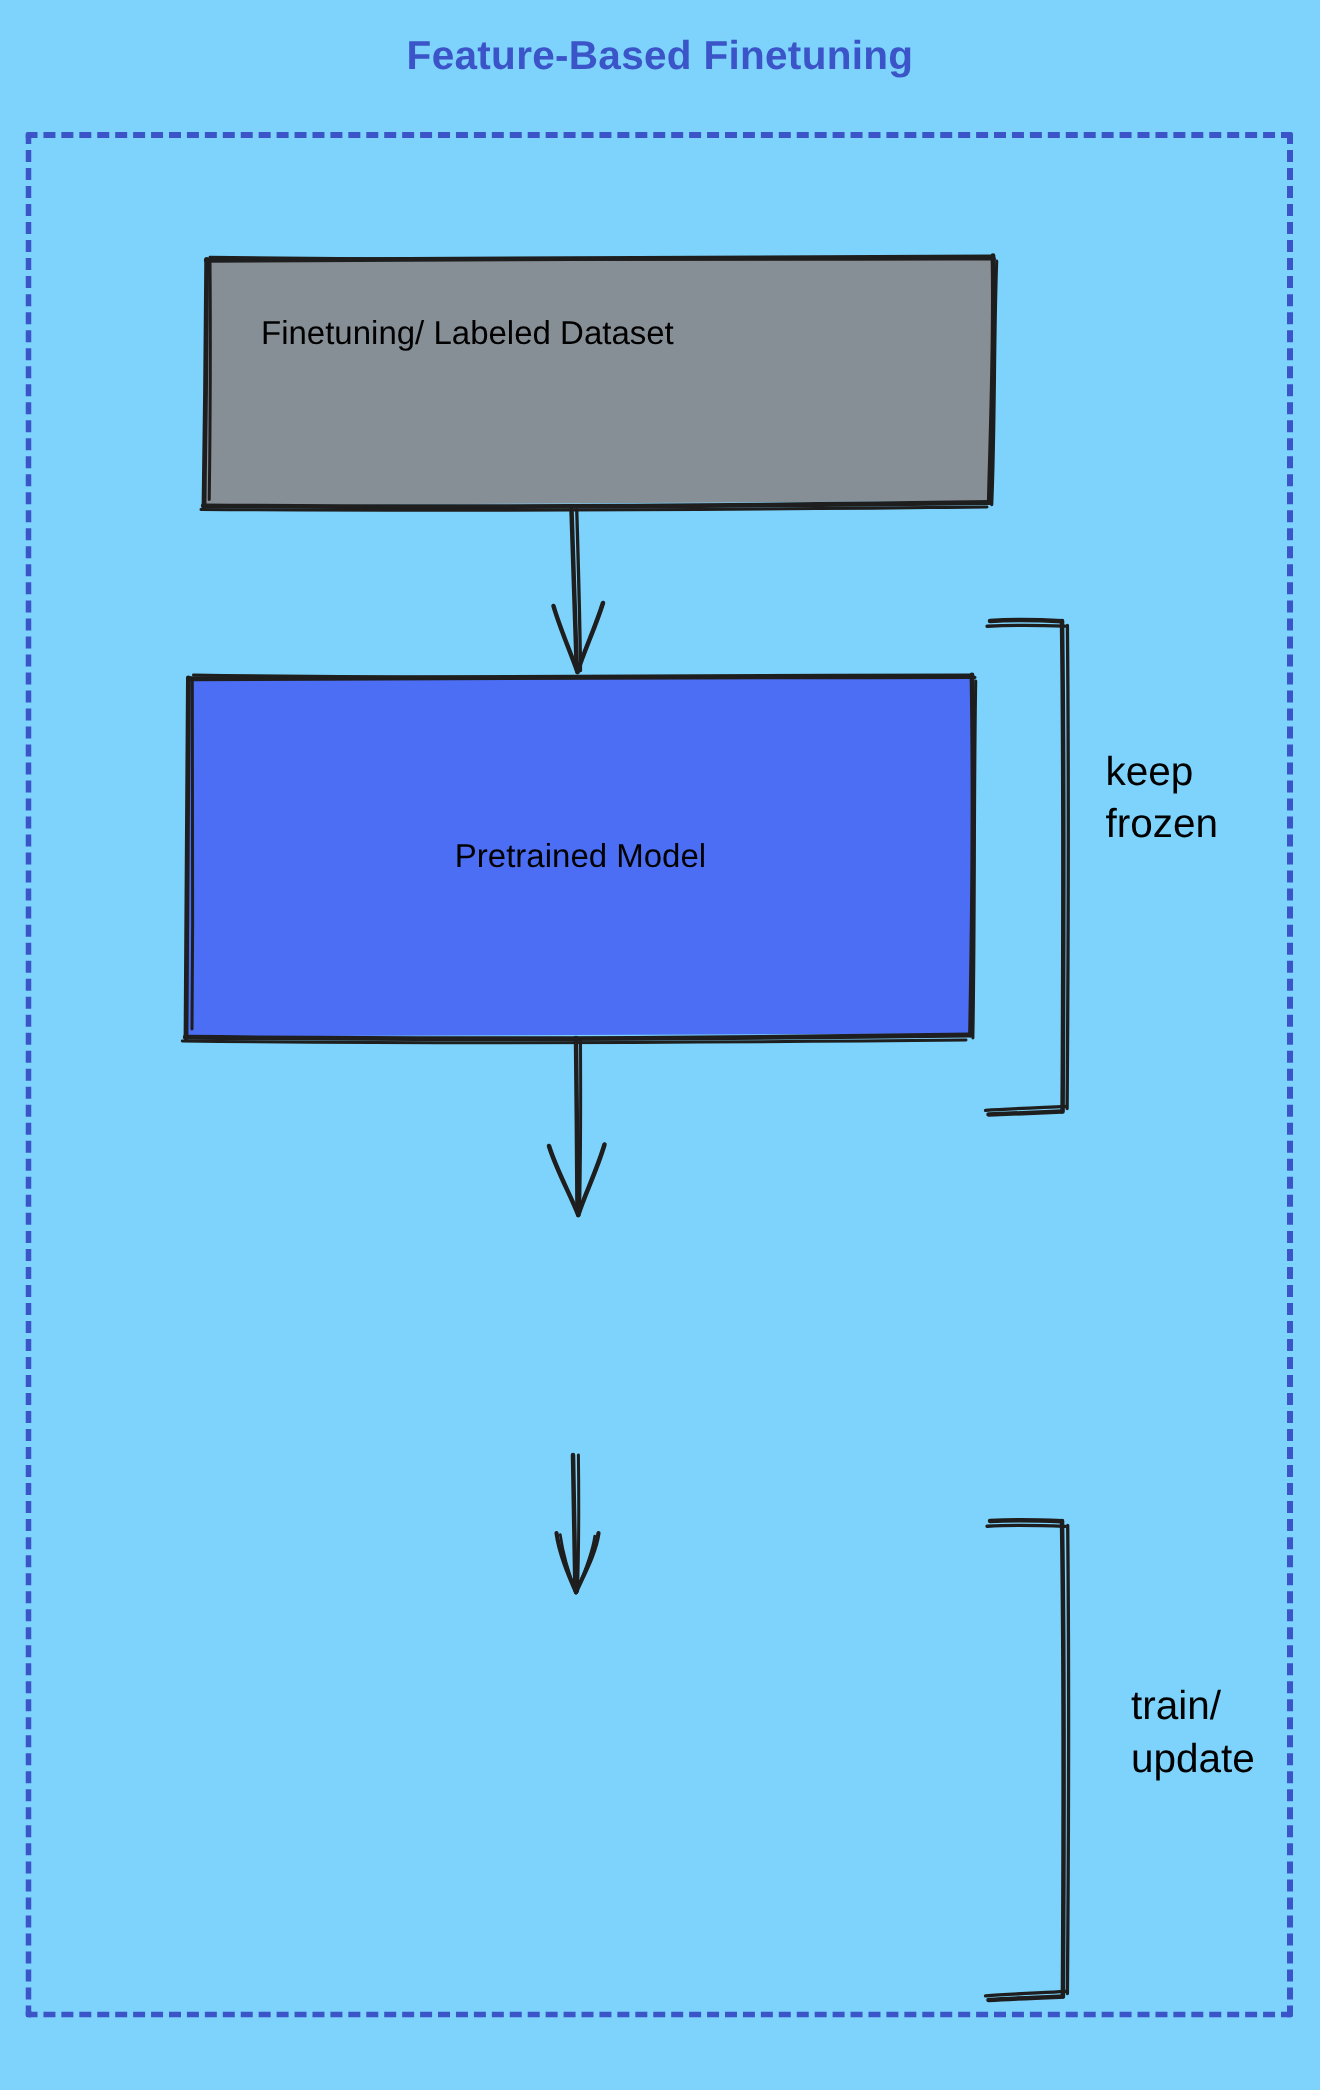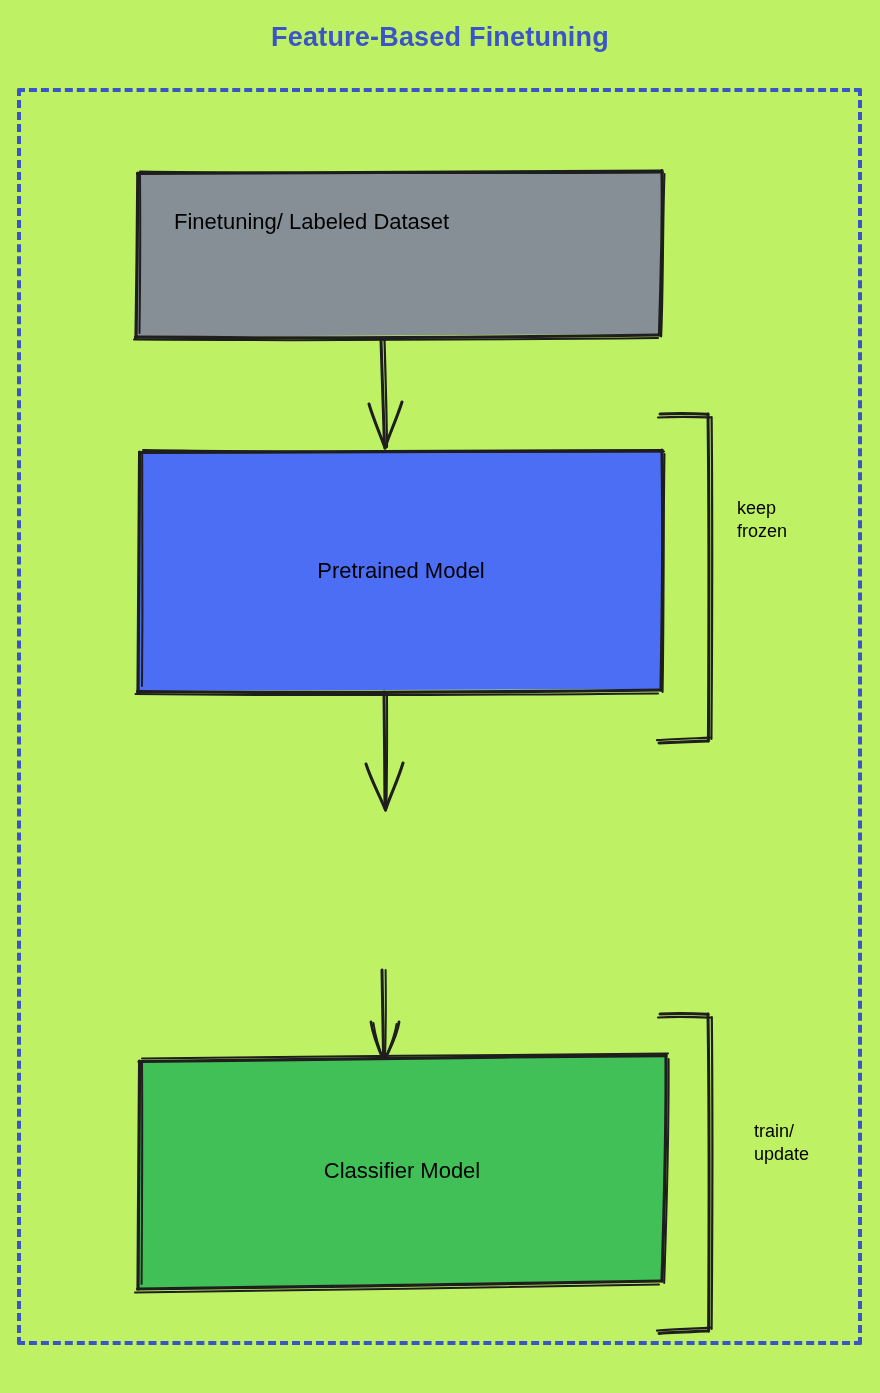--- a/index.html
+++ b/index.html
@@ -7,21 +7,21 @@
     padding: 0;
     background: #ffffff;
   }
   body {
     font-family: "Liberation Sans", sans-serif;
   }
   #canvas {
     position: relative;
     width: 880px;
     height: 1393px;
-    background: #bef264;
+    background: #7dd3fc;
     overflow: hidden;
   }
   #title {
     position: absolute;
     left: 0;
     top: 22px;
     width: 880px;
     text-align: center;
     font-size: 27px;
     font-weight: 700;
@@ -69,21 +69,21 @@
   .arrow {
     position: absolute;
     overflow: visible;
   }
   .bracket {
     position: absolute;
     overflow: visible;
   }
   .side-label {
     position: absolute;
-    font-size: 18px;
+    font-size: 27px;
     line-height: 1.28;
     color: #000000;
     font-family: "Liberation Sans", sans-serif;
     white-space: pre-line;
   }
 </style>
 </head>
 <body>
 
 <div id="canvas">
@@ -107,21 +107,21 @@
     <div class="node-label label-left label-top">Finetuning/ Labeled Dataset</div>
   </div>
 
   <svg class="arrow" style="left:355px; top:338px; width:60px; height:114px;" width="60" height="114" viewBox="0 0 60 114">
     <path d="M26 2 C 27 36, 28.5 72, 29.5 108" fill="none" stroke="#1e1e1e" stroke-width="3" stroke-linecap="round"></path>
     <path d="M29.5 2 C 30.5 36, 31.6 72, 32 109" fill="none" stroke="#1e1e1e" stroke-width="2.2" stroke-linecap="round"></path>
     <path d="M14 66 C 18 80, 25 96, 30 110" fill="none" stroke="#1e1e1e" stroke-width="3" stroke-linecap="round"></path>
     <path d="M47 64 C 42 80, 34 97, 30 110" fill="none" stroke="#1e1e1e" stroke-width="3" stroke-linecap="round"></path>
   </svg>
 
-  <div class="node" style="left:130px; top:446px; width:542px; height:250px;">
+  <div class="node" style="left:116px; top:446px; width:542px; height:250px;">
     <svg width="542" height="250" viewBox="0 0 542 250">
       <path d="M10 7 L532 5 L531 243 L8 245 Z" fill="#4c6ef5"></path>
       <path d="M9.5 6.5 C 160 5.4, 350 5.0, 532 4.6" fill="none" stroke="#1e1e1e" stroke-width="3.2" stroke-linecap="round"></path>
       <path d="M13 4 C 175 6.4, 365 6.0, 534 5.6" fill="none" stroke="#1e1e1e" stroke-width="2" stroke-linecap="round"></path>
       <path d="M532 4 C 533.4 85, 532.5 165, 531 244" fill="none" stroke="#1e1e1e" stroke-width="3.2" stroke-linecap="round"></path>
       <path d="M534.5 8 C 533.2 88, 534 168, 532.6 246" fill="none" stroke="#1e1e1e" stroke-width="2" stroke-linecap="round"></path>
       <path d="M531 244 C 390 246, 180 247.2, 7.5 245.5" fill="none" stroke="#1e1e1e" stroke-width="3.2" stroke-linecap="round"></path>
       <path d="M528 247.4 C 370 249, 165 249.8, 5.5 248" fill="none" stroke="#1e1e1e" stroke-width="2" stroke-linecap="round"></path>
       <path d="M8 246 C 8.6 165, 9.2 85, 9.6 6" fill="none" stroke="#1e1e1e" stroke-width="3.2" stroke-linecap="round"></path>
       <path d="M12 240 C 12.6 162, 12.8 80, 12.2 7.5" fill="none" stroke="#1e1e1e" stroke-width="2" stroke-linecap="round"></path>
@@ -151,34 +151,20 @@
 
   <svg class="arrow" style="left:355px; top:968px; width:60px; height:96px;" width="60" height="96" viewBox="0 0 60 96">
     <path d="M27 2 C 27.4 32, 28 62, 28.6 92" fill="none" stroke="#1e1e1e" stroke-width="3" stroke-linecap="round"></path>
     <path d="M30.6 2 C 31 32, 31 62, 30 93" fill="none" stroke="#1e1e1e" stroke-width="2" stroke-linecap="round"></path>
     <path d="M16 54 C 18 68, 24 82, 29 93.5" fill="none" stroke="#1e1e1e" stroke-width="2.8" stroke-linecap="round"></path>
     <path d="M18.5 55 C 20.5 69, 25 83, 29 93.5" fill="none" stroke="#1e1e1e" stroke-width="1.8" stroke-linecap="round"></path>
     <path d="M44 54 C 42 68, 34 82, 29 93.5" fill="none" stroke="#1e1e1e" stroke-width="2.8" stroke-linecap="round"></path>
     <path d="M41.5 56 C 39.5 70, 33 84, 29 93.5" fill="none" stroke="#1e1e1e" stroke-width="1.8" stroke-linecap="round"></path>
   </svg>
 
-  <div class="node" style="left:128px; top:1048px; width:548px; height:246px;">
-    <svg width="548" height="246" viewBox="0 0 548 246">
-      <path d="M12 14 L538 8 L534 232 L10 240 Z" fill="#40c057"></path>
-      <path d="M11 13.5 C 160 11, 360 9, 538 7.6" fill="none" stroke="#1e1e1e" stroke-width="3.2" stroke-linecap="round"></path>
-      <path d="M14 10.4 C 180 8.6, 375 6.8, 540 5.6" fill="none" stroke="#1e1e1e" stroke-width="2" stroke-linecap="round"></path>
-      <path d="M538 7.5 C 538.6 82, 536.4 157, 534 233" fill="none" stroke="#1e1e1e" stroke-width="3.2" stroke-linecap="round"></path>
-      <path d="M540.6 11 C 541 85, 538.8 160, 536.2 235" fill="none" stroke="#1e1e1e" stroke-width="2" stroke-linecap="round"></path>
-      <path d="M534 233 C 380 236, 175 239, 9.5 241" fill="none" stroke="#1e1e1e" stroke-width="3.2" stroke-linecap="round"></path>
-      <path d="M531 236.6 C 370 239.6, 165 242.6, 7 244.4" fill="none" stroke="#1e1e1e" stroke-width="2" stroke-linecap="round"></path>
-      <path d="M10 241 C 10.4 165, 11 88, 11.6 13" fill="none" stroke="#1e1e1e" stroke-width="3.2" stroke-linecap="round"></path>
-      <path d="M13.6 236 C 14 162, 14.6 86, 14 14" fill="none" stroke="#1e1e1e" stroke-width="2" stroke-linecap="round"></path>
-    </svg>
-    <div class="node-label label-center">Classifier Model</div>
-  </div>
 
   <svg class="bracket" style="left:650px; top:1008px; width:72px; height:330px;" width="72" height="330" viewBox="0 0 72 330">
     <path d="M10 6 C 26 5.2, 44 5.6, 58 6.2" fill="none" stroke="#1e1e1e" stroke-width="3" stroke-linecap="round"></path>
     <path d="M8 9.5 C 24 8.6, 44 9, 60 9.6" fill="none" stroke="#1e1e1e" stroke-width="2.2" stroke-linecap="round"></path>
     <path d="M58 6 C 59.6 108, 59.2 220, 58.6 323" fill="none" stroke="#1e1e1e" stroke-width="3" stroke-linecap="round"></path>
     <path d="M61.8 9 C 62.8 110, 62.4 222, 61.6 321" fill="none" stroke="#1e1e1e" stroke-width="2.2" stroke-linecap="round"></path>
     <path d="M58.6 323 C 44 323.6, 24 324.4, 9 325.4" fill="none" stroke="#1e1e1e" stroke-width="3" stroke-linecap="round"></path>
     <path d="M60.4 319.6 C 43 320.6, 23 321.4, 7 322.6" fill="none" stroke="#1e1e1e" stroke-width="2.2" stroke-linecap="round"></path>
   </svg>
 

